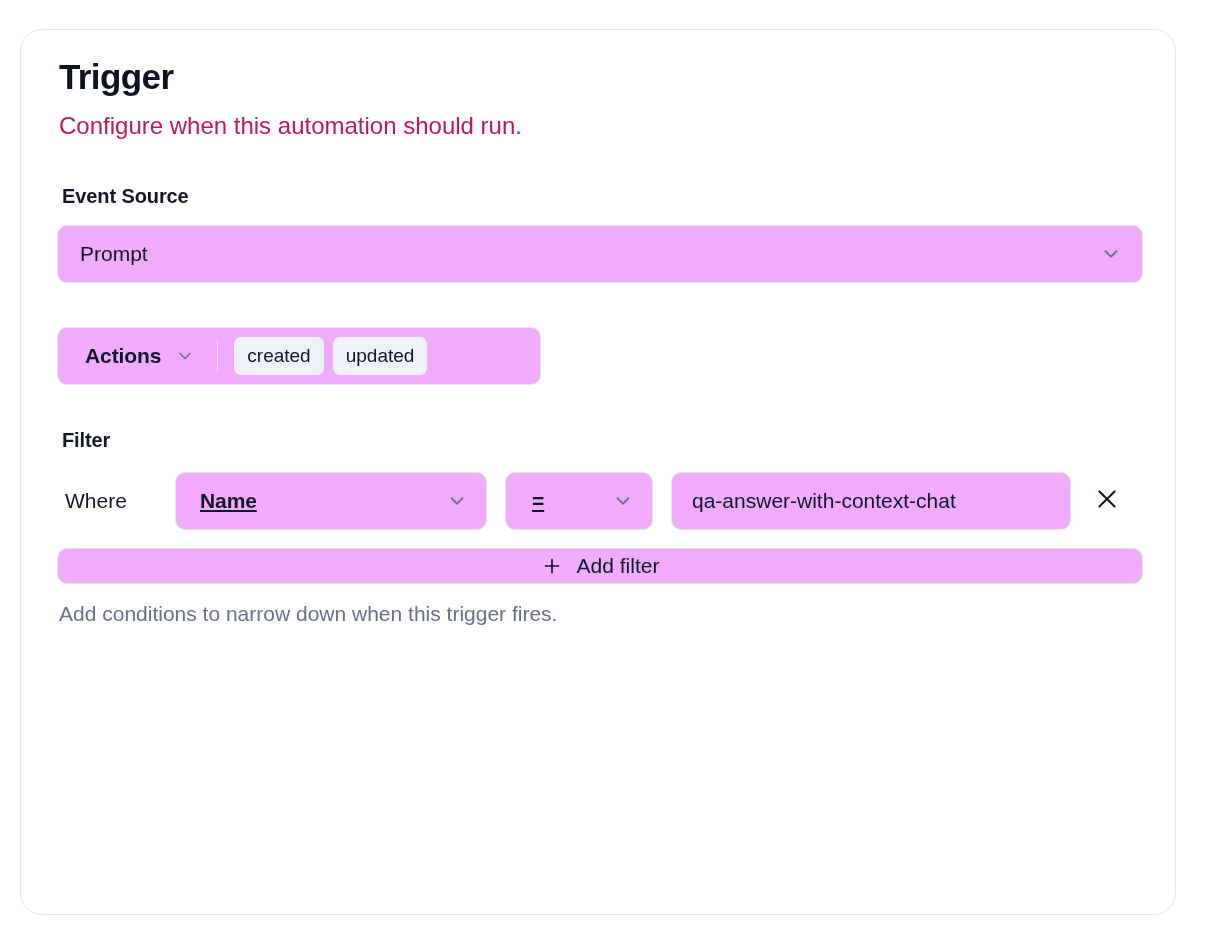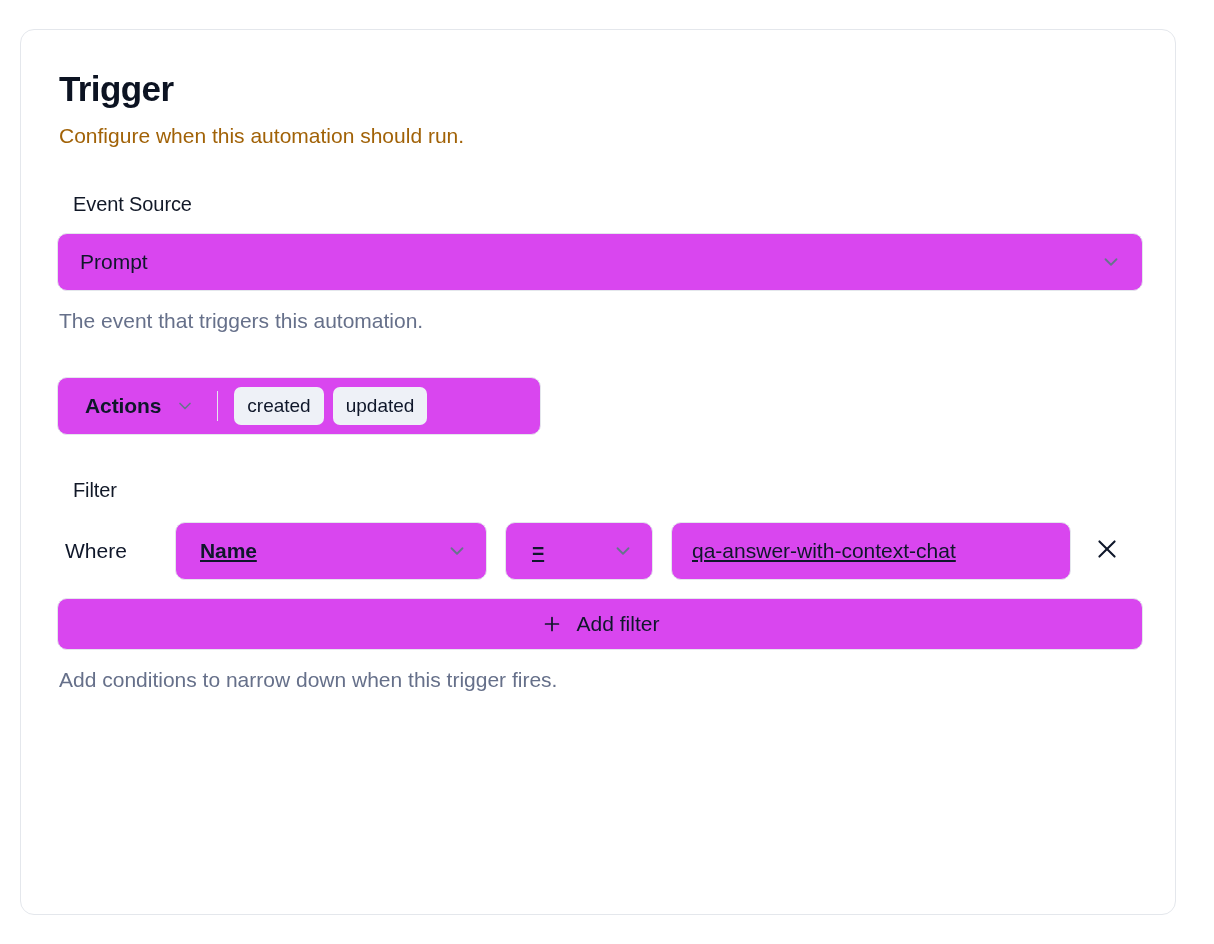--- a/index.html
+++ b/index.html
@@ -24,66 +24,66 @@
   
   .card {
     position: absolute;
     left: 20px;
     top: 29px;
     width: 1156px;
     height: 886px;
     box-sizing: border-box;
     background: #ffffff;
     border: 1px solid #e4e7ec;
-    border-radius: 14px;
-    padding: 34px 36px;
+    border-radius: 22px;
+    padding: 22px 36px;
   }
 
   
   .card-title {
     font-size: 35px;
     font-weight: 700;
     color: #0c1322;
     letter-spacing: -0.6px;
     line-height: 1.1;
     margin: 0 0 0 2px;
     padding-top: 6px;
   }
   .card-subtitle {
-    font-size: 21px;
+    font-size: 24px;
     font-weight: 400;
-    color: #a16207;
+    color: #be185d;
     margin: 14px 0 0 2px;
     line-height: 1.25;
   }
 
   
   .field {
     margin-top: 44px;
   }
   .field-label {
     font-size: 20px;
-    font-weight: 400;
+    font-weight: 700;
     color: #111827;
-    margin-left: 16px;
+    margin-left: 5px;
     letter-spacing: -0.1px;
   }
   .field-help {
     font-size: 21px;
     font-weight: 400;
     color: #66708a;
     margin-top: 17px;
     margin-left: 2px;
     line-height: 1.2;
   }
 
   
   .control {
     box-sizing: border-box;
-    background: #d946ef;
+    background: #f0abfc;
     border: 1px solid #e4e7ec;
     border-radius: 10px;
     display: flex;
     align-items: center;
   }
 
   
   .select-full {
     margin-top: 17px;
     width: 1086px;
@@ -181,41 +181,40 @@
     height: 58px;
     padding: 0 20px;
     flex: none;
     margin-left: 18px;
   }
   .value-text {
     font-size: 21px;
     color: #0f172a;
     white-space: nowrap;
     overflow: hidden;
-    text-decoration: underline;
   }
   .remove-btn {
     width: 40px;
     height: 40px;
     margin-left: 16px;
     display: flex;
     align-items: center;
     justify-content: center;
     flex: none;
     background: none;
     border: none;
     padding: 0;
     cursor: pointer;
   }
 
   
   .add-filter {
     margin-top: 18px;
     width: 1086px;
-    height: 52px;
+    height: 36px;
     justify-content: center;
     gap: 14px;
     cursor: pointer;
   }
   .plus {
     width: 22px;
     height: 22px;
     display: inline-block;
   }
   .add-filter-label {
@@ -239,21 +238,20 @@
 
       <div class="control select-full">
         <span class="select-value">Prompt</span>
         <span class="chev">
           <svg width="22" height="22" viewBox="0 0 24 24" fill="none" stroke="#67748c" stroke-width="2" stroke-linecap="round" stroke-linejoin="round">
               <polyline points="6 9 12 15 18 9"></polyline>
             </svg>
         </span>
       </div>
 
-      <div class="field-help">The event that triggers this automation.</div>
     </div>
 
     <div class="field">
 
       <div class="control action-control">
         <span class="action-name">Actions</span>
         <span class="chev action-chev">
           <svg width="20" height="20" viewBox="0 0 24 24" fill="none" stroke="#67748c" stroke-width="2" stroke-linecap="round" stroke-linejoin="round">
               <polyline points="6 9 12 15 18 9"></polyline>
             </svg>

